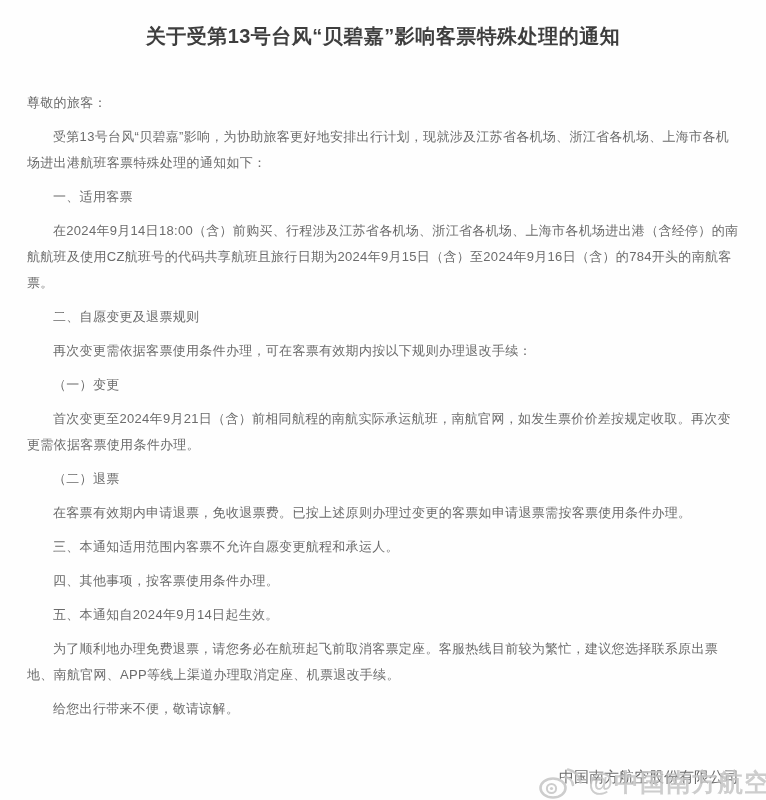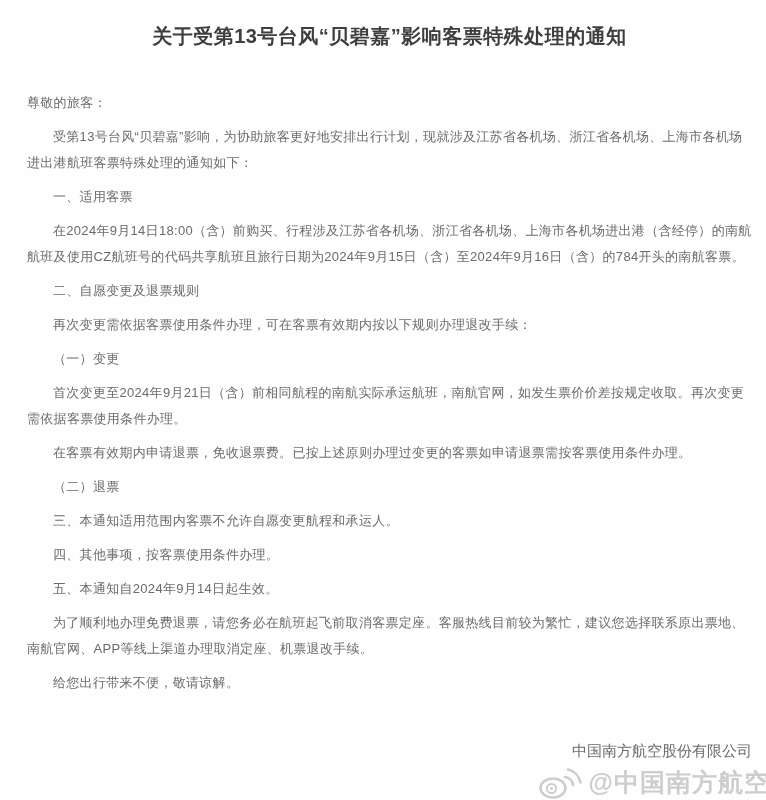--- a/index.html
+++ b/index.html
@@ -10,21 +10,21 @@
   .page {
     position: relative;
     width: 766px;
     height: 800px;
     margin: 0 auto;
     background: #fefefe;
     font-family: "Liberation Sans", "DejaVu Sans", sans-serif;
     color: #6b6b6b;
     overflow: hidden;
     box-sizing: border-box;
-    padding: 22px 14px 0 27px;
+    padding: 22px 27px 0 27px;
   }
   .doc-title {
     text-align: center;
     font-size: 20px;
     line-height: 28px;
     font-weight: bold;
     color: #3e3e3e;
     margin: 0 0 0 0;
     letter-spacing: 0.5px;
   }
@@ -77,22 +77,22 @@
   <div class="doc-body">
     <p>尊敬的旅客：</p>
 
     <p class="indent">受第13号台风“贝碧嘉”影响，为协助旅客更好地安排出行计划，现就涉及江苏省各机场、浙江省各机场、上海市各机场进出港航班客票特殊处理的通知如下：</p>
     <p class="indent">一、适用客票</p>
     <p class="indent">在2024年9月14日18:00（含）前购买、行程涉及江苏省各机场、浙江省各机场、上海市各机场进出港（含经停）的南航航班及使用CZ航班号的代码共享航班且旅行日期为2024年9月15日（含）至2024年9月16日（含）的784开头的南航客票。</p>
     <p class="indent">二、自愿变更及退票规则</p>
     <p class="indent">再次变更需依据客票使用条件办理，可在客票有效期内按以下规则办理退改手续：</p>
     <p class="indent">（一）变更</p>
     <p class="indent">首次变更至2024年9月21日（含）前相同航程的南航实际承运航班，南航官网，如发生票价价差按规定收取。再次变更需依据客票使用条件办理。</p>
+    <p class="indent">（二）退票</p>
     <p class="indent">在客票有效期内申请退票，免收退票费。已按上述原则办理过变更的客票如申请退票需按客票使用条件办理。</p>
-    <p class="indent">（二）退票</p>
     <p class="indent">三、本通知适用范围内客票不允许自愿变更航程和承运人。</p>
     <p class="indent">四、其他事项，按客票使用条件办理。</p>
     <p class="indent">五、本通知自2024年9月14日起生效。</p>
     <p class="indent">为了顺利地办理免费退票，请您务必在航班起飞前取消客票定座。客服热线目前较为繁忙，建议您选择联系原出票地、南航官网、APP等线上渠道办理取消定座、机票退改手续。</p>
     <p class="indent">给您出行带来不便，敬请谅解。</p>
   </div>
 
   <div class="signature">
     <div class="sig-company">中国南方航空股份有限公司</div>
 

